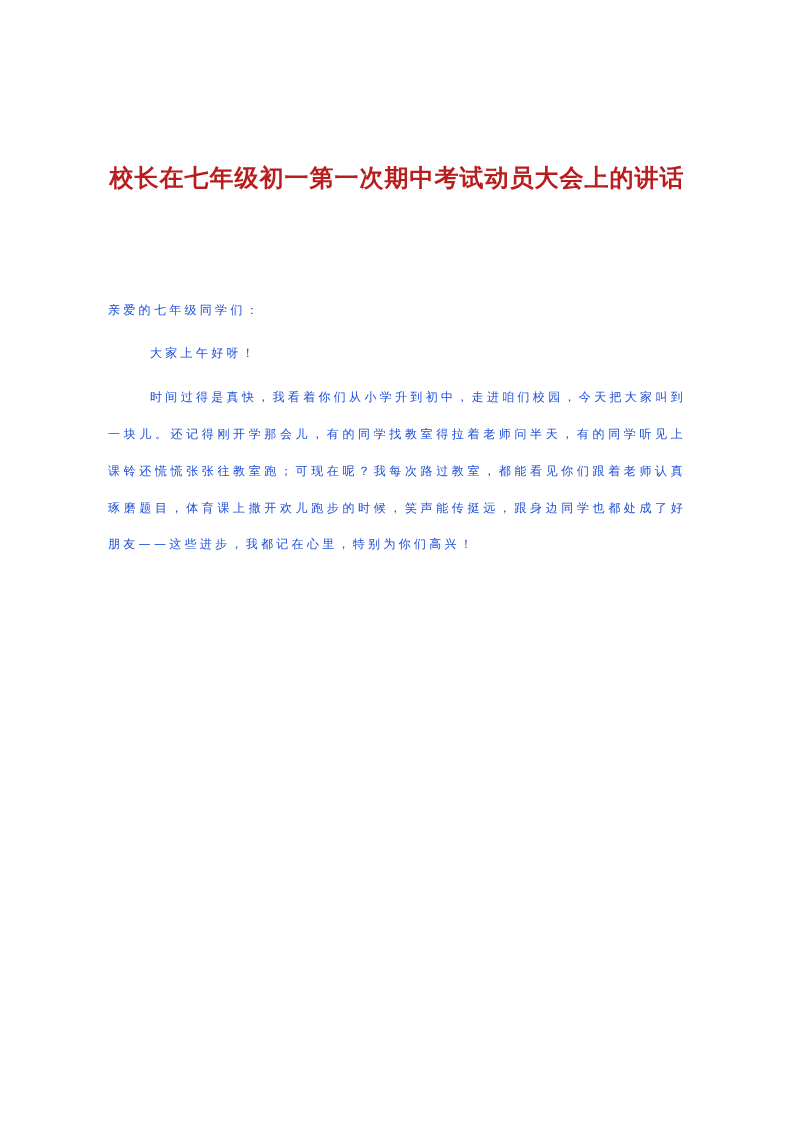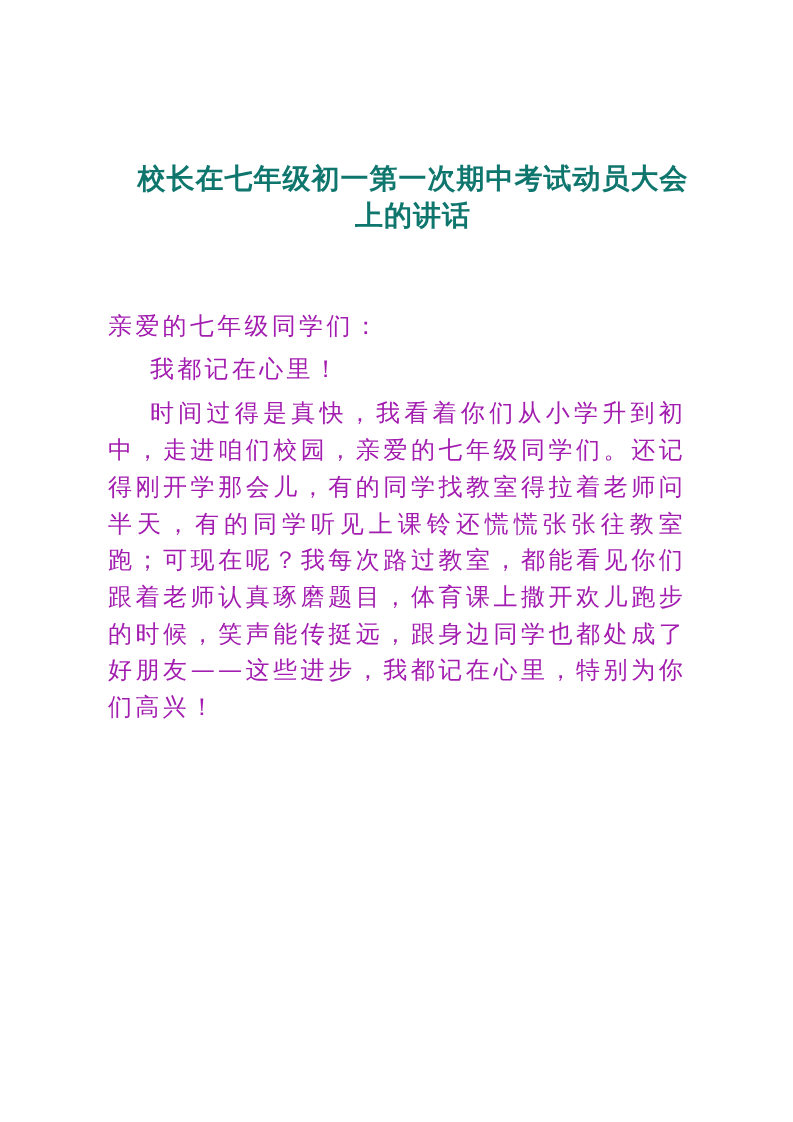--- a/index.html
+++ b/index.html
@@ -18,39 +18,39 @@
     .page {
       position: absolute;
       left: 108px;
       top: 0;
       width: 578px;
     }
     .title {
       margin: 0;
       position: absolute;
       top: 160px;
-      left: 16px;
+      left: 0;
       width: 578px;
       text-align: center;
       font-family: "DejaVu Sans", "Liberation Sans", sans-serif;
       font-weight: bold;
-      font-size: 28px;
+      font-size: 24px;
       line-height: 37px;
       letter-spacing: 1px;
-      color: #0f766e;
+      color: #b91c1c;
     }
     .body-text {
       position: absolute;
-      top: 308px;
+      top: 292px;
       left: 0;
       width: 578px;
-      font-size: 24px;
+      font-size: 12px;
       line-height: 36.7px;
       letter-spacing: 3.3px;
-      color: #a21caf;
+      color: #1d4ed8;
     }
     .body-text p {
       margin: 0 0 8px 0;
       text-align: justify;
       text-align-last: left;
     }
     .body-text p.salutation {
       text-indent: 0;
       margin-bottom: 6px;
     }
@@ -59,16 +59,16 @@
     }
   </style>
 </head>
 <body>
 
 <div class="page">
   <h1 class="title">校长在七年级初一第一次期中考试动员大会上的讲话</h1>
 
   <div class="body-text">
     <p class="salutation">亲爱的七年级同学们：</p>
-    <p class="indent">我都记在心里！</p>
-    <p class="indent">时间过得是真快，我看着你们从小学升到初中，走进咱们校园，亲爱的七年级同学们。还记得刚开学那会儿，有的同学找教室得拉着老师问半天，有的同学听见上课铃还慌慌张张往教室跑；可现在呢？我每次路过教室，都能看见你们跟着老师认真琢磨题目，体育课上撒开欢儿跑步的时候，笑声能传挺远，跟身边同学也都处成了好朋友——这些进步，我都记在心里，特别为你们高兴！</p>
+    <p class="indent">大家上午好呀！</p>
+    <p class="indent">时间过得是真快，我看着你们从小学升到初中，走进咱们校园，今天把大家叫到一块儿。还记得刚开学那会儿，有的同学找教室得拉着老师问半天，有的同学听见上课铃还慌慌张张往教室跑；可现在呢？我每次路过教室，都能看见你们跟着老师认真琢磨题目，体育课上撒开欢儿跑步的时候，笑声能传挺远，跟身边同学也都处成了好朋友——这些进步，我都记在心里，特别为你们高兴！</p>
   </div>
 </div>
 
 </body></html>

